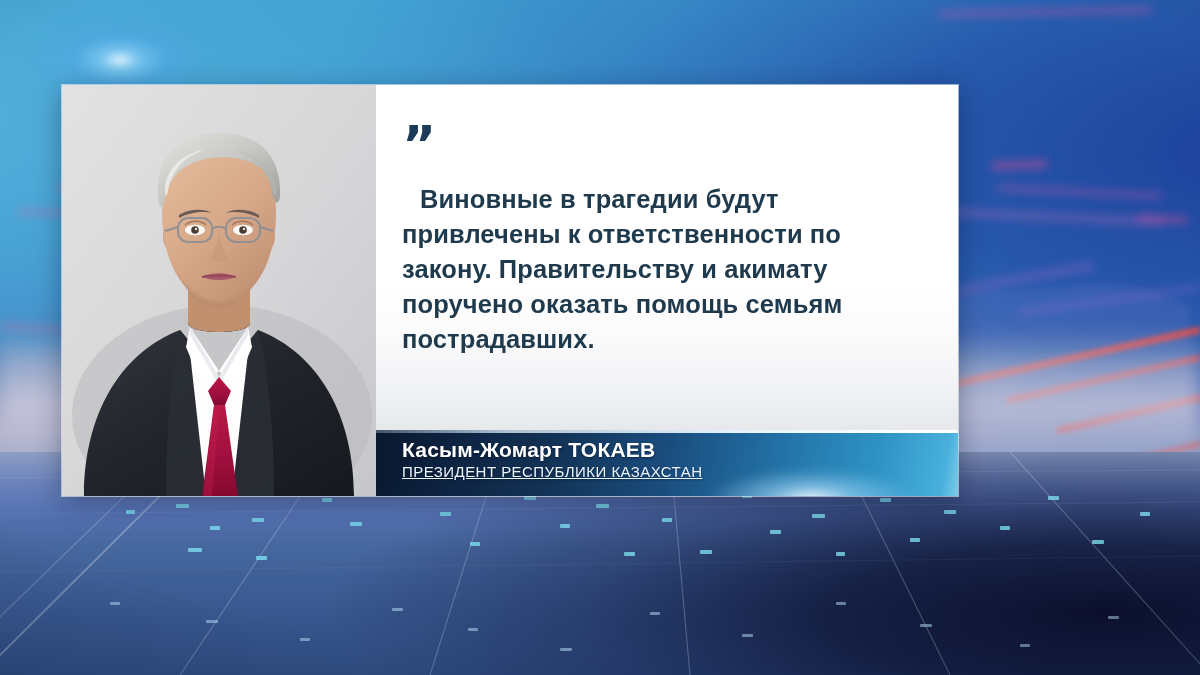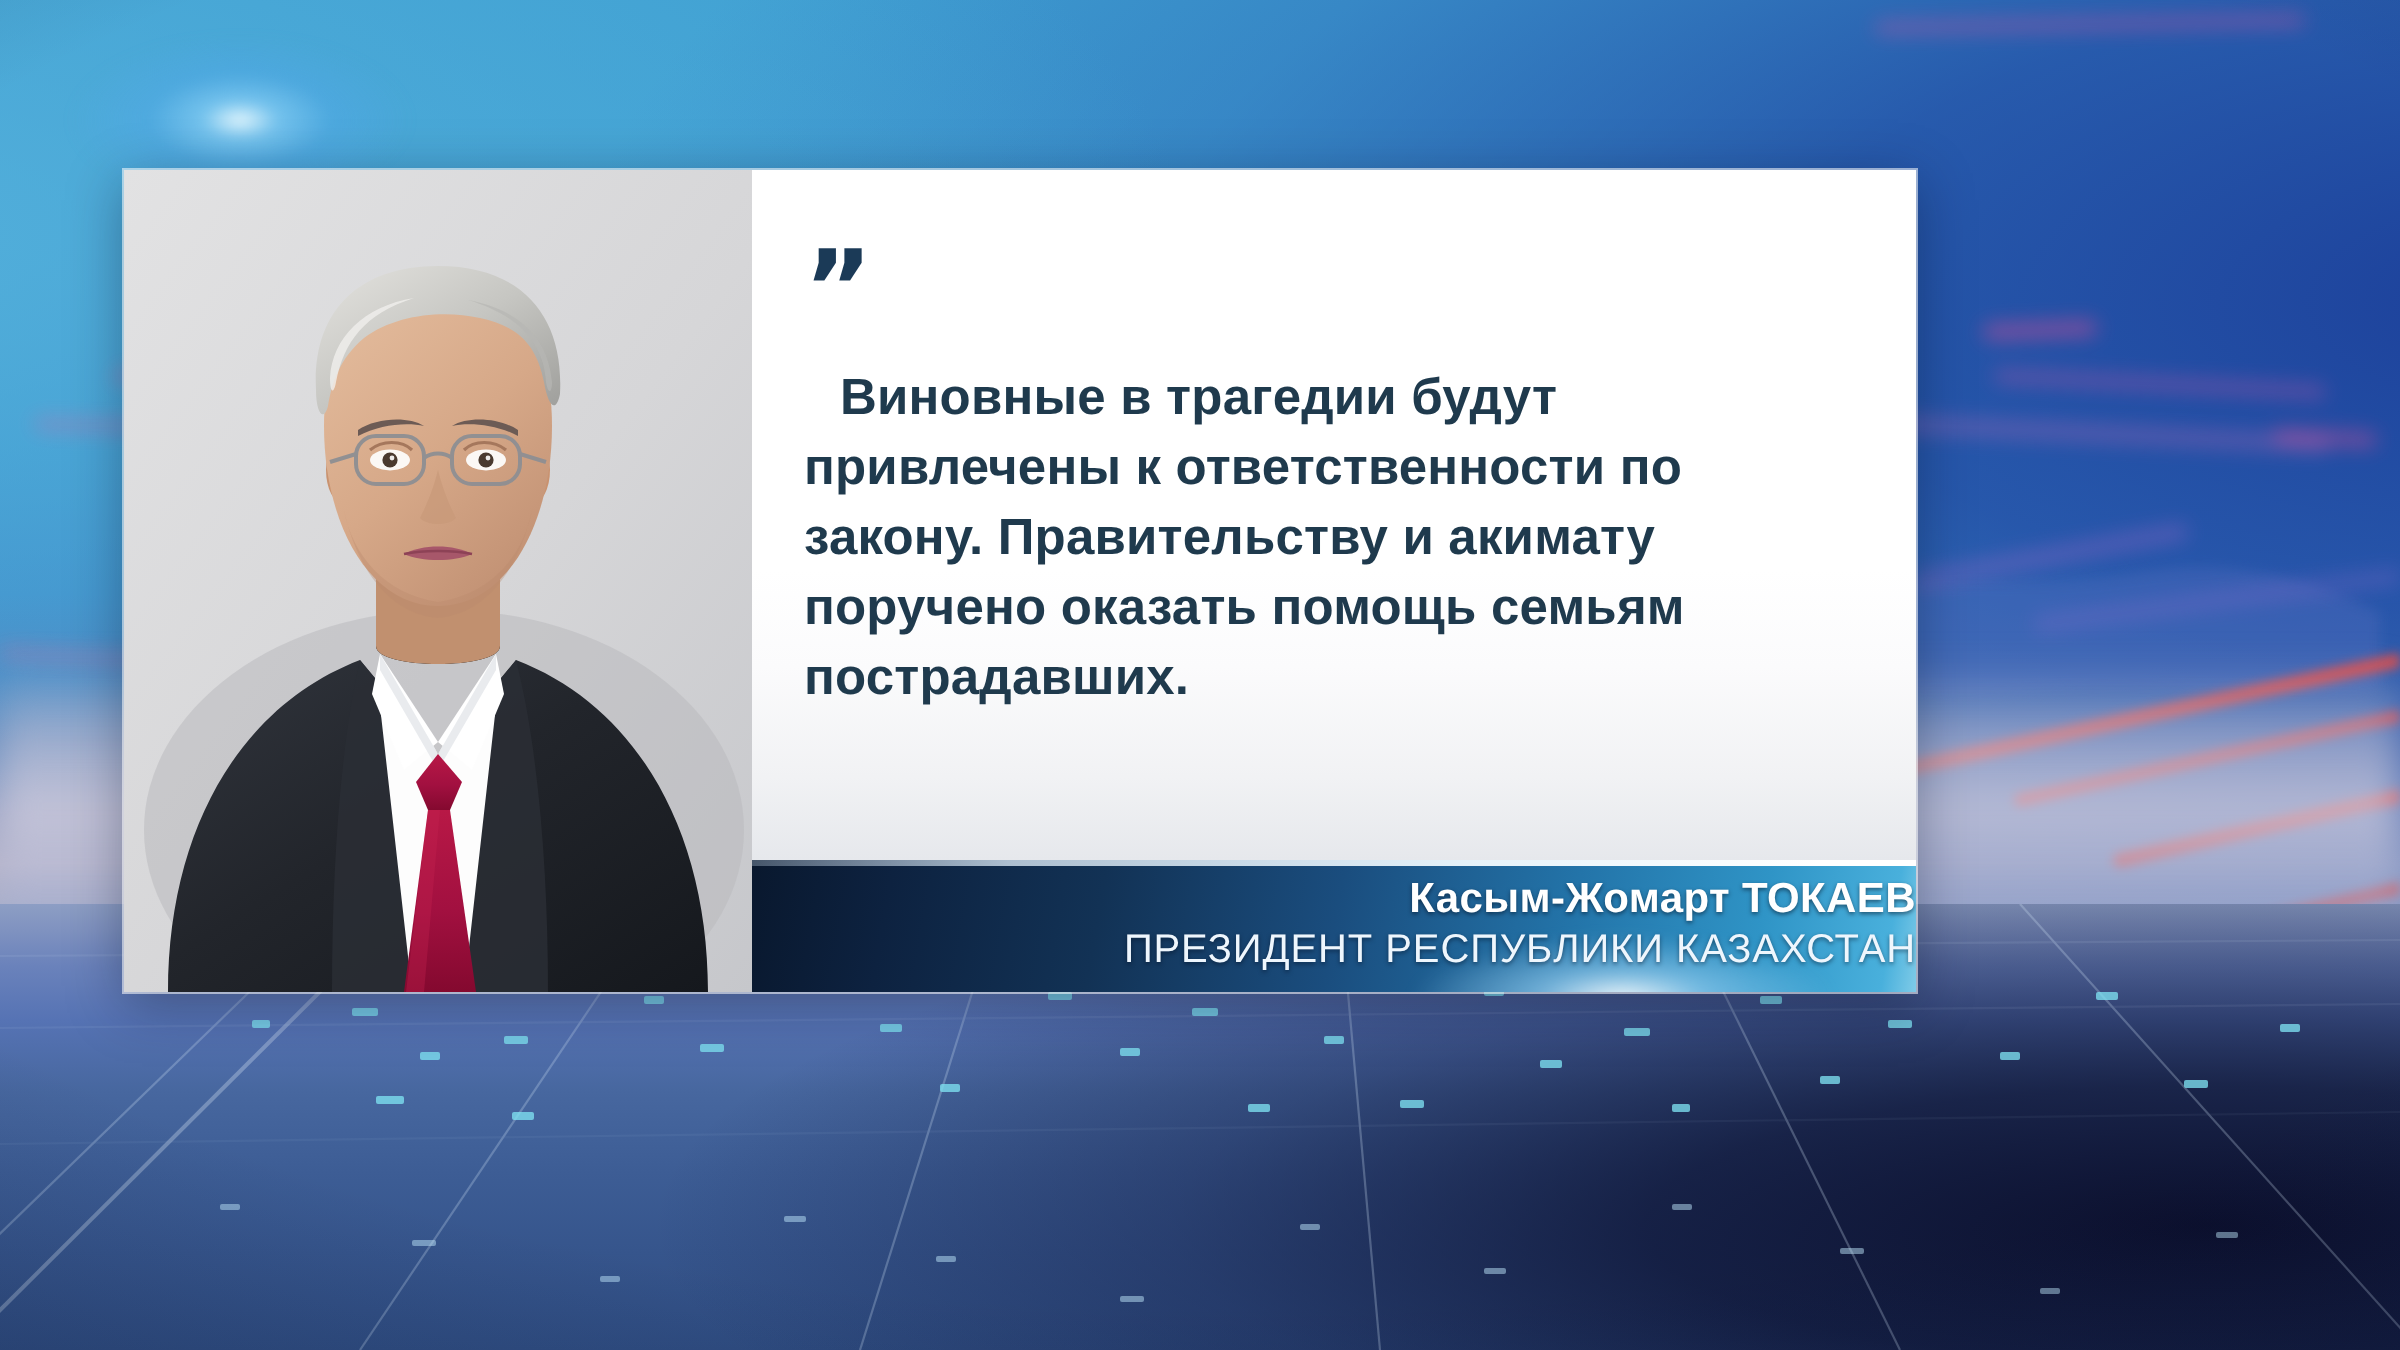--- a/index.html
+++ b/index.html
@@ -214,21 +214,20 @@
         #09182e 0%,
         #0d2240 12%,
         #123255 30%,
         #1a4d7e 50%,
         #2374a9 70%,
         #2f94c6 86%,
         #49b0dc 97%,
         #7fcbe8 100%);
     box-sizing: border-box;
     padding: 8px 0 0 26px;
-    text-align: right;
   }
   .attrib::before {            
     content: "";
     position: absolute;
     left: 0; top: 0; right: 0; height: 3px;
     background: linear-gradient(90deg,
       rgba(210,228,245,.30) 0%,
       rgba(225,240,252,.75) 22%,
       rgba(240,250,255,.95) 62%,
       rgba(255,255,255,1) 92%,
@@ -252,26 +251,27 @@
     font-size: 21px;
     font-weight: 700;
     letter-spacing: .2px;
     line-height: 1.1;
     text-shadow: 0 1px 2px rgba(0,12,30,.55);
   }
   .attrib-role {
     position: relative;
     z-index: 2;
     color: #eef6fd;
-    font-size: 20px;
+    font-size: 15px;
     font-weight: 400;
     letter-spacing: .45px;
     line-height: 1.25;
     margin-top: 2px;
     text-shadow: 0 1px 2px rgba(0,12,30,.5);
+    text-decoration: underline;
   }
 </style>
 </head>
 <body>
 
 <div id="stage">
 
   <div class="bg-layer bg-sky"></div>
   <div class="bg-layer bg-right-deep"></div>
   <div class="bg-layer bg-left-cool"></div>

